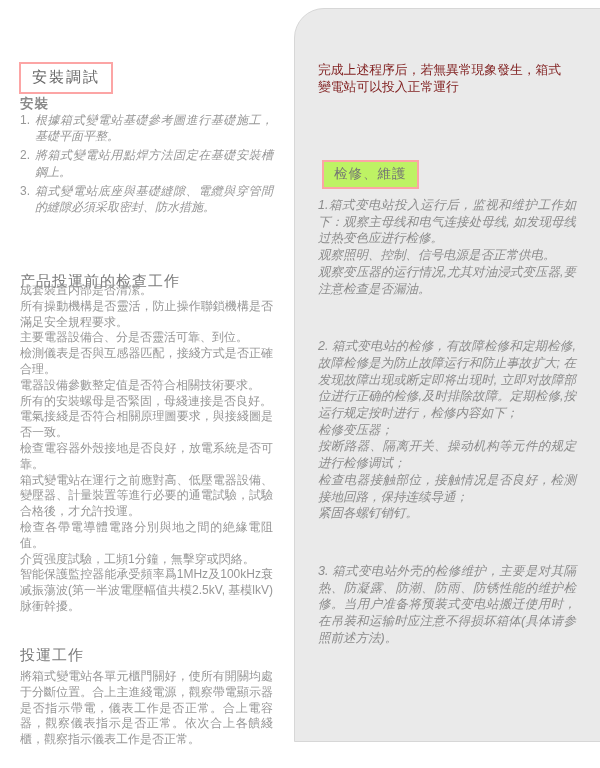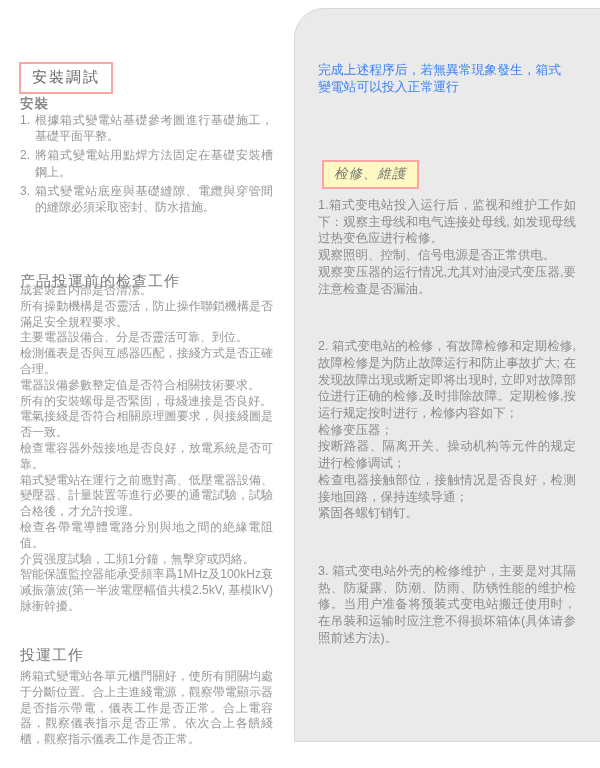--- a/index.html
+++ b/index.html
@@ -31,26 +31,25 @@
     display: inline-block;
     border: 2px solid #fca5a5;
     padding: 4px 11px 5px 11px;
     font-size: 15px;
     letter-spacing: 2px;
     color: #686868;
     background: #ffffff;
     white-space: nowrap;
   }
   .title-box.on-gray {
-    background: #fef9c3;
+    background: #bef264;
     font-size: 13.5px;
     padding: 3px 10px 4px 10px;
     letter-spacing: 1px;
     color: #747474;
-    font-style: italic;
   }
   .subheading {
     position: absolute;
     font-size: 13.5px;
     color: #8a8a8a;
     letter-spacing: 1px;
   }
   .section-heading {
     position: absolute;
     font-size: 15px;
@@ -70,39 +69,39 @@
   
   .num-list { position: absolute; left: 20px; top: 112px; width: 253px; }
   .num-item {
     display: flex;
     font-size: 12px;
     line-height: 16.2px;
     color: #979797;
     margin-bottom: 3px;
   }
   .num-item .num { flex: 0 0 15px; }
-  .num-item .itext { flex: 1; text-align: justify; }
+  .num-item .itext { flex: 1; text-align: justify; font-style: italic; }
   
   .right-body {
     position: absolute;
     width: 258px;
     font-size: 12.5px;
     line-height: 16.7px;
     color: #8c8c8c;
     text-align: justify;
   }
-  .right-body p { margin: 0; }
+  .right-body p { margin: 0; font-style: italic; }
   .right-body p.gap-before { margin-top: 41px; }
   .intro-para {
     position: absolute;
     left: 318px; top: 61px;
     width: 252px;
     font-size: 12.8px;
     line-height: 17px;
-    color: #3b82f6;
+    color: #7f1d1d;
   }
 </style>
 </head>
 <body>
 
 <div class="page">
 
   <div class="right-panel"></div>
 
   <div class="title-box" style="left:19px; top:62px;">

